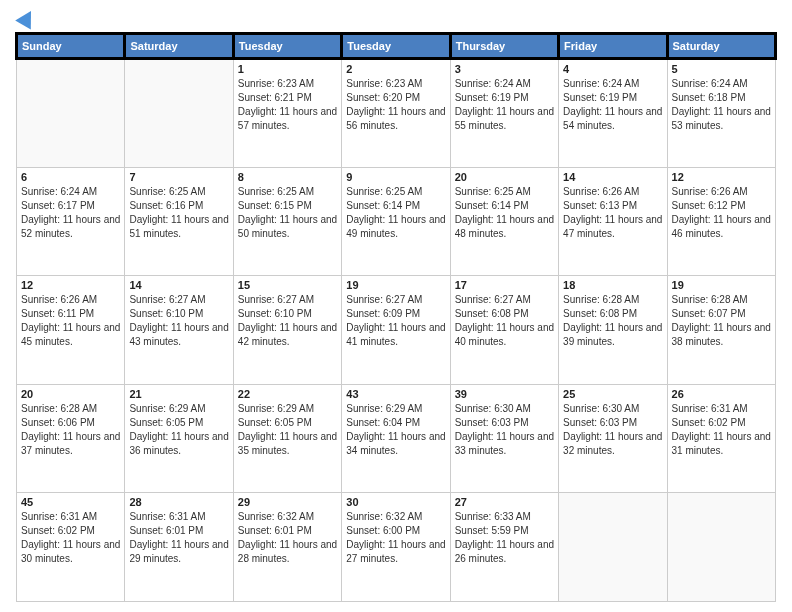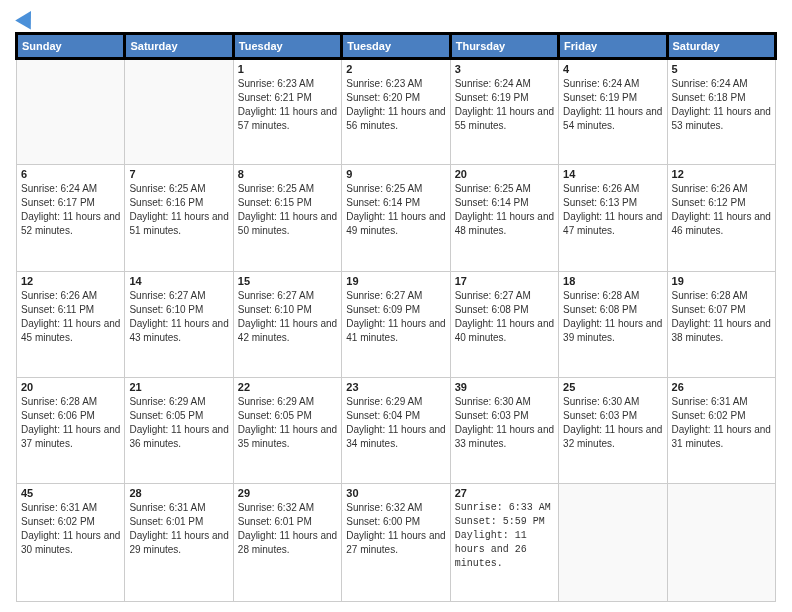--- a/index.html
+++ b/index.html
@@ -278,21 +278,21 @@
 Sunset: 6:05 PM
 Daylight: 11 hours and 36 minutes.</div>
           </td>
           <td>
             <span class="day-num">22</span>
             <div class="day-info" style="white-space: pre-line;">Sunrise: 6:29 AM
 Sunset: 6:05 PM
 Daylight: 11 hours and 35 minutes.</div>
           </td>
           <td>
-            <span class="day-num">23</span>
+            <span class="day-num">43</span>
             <div class="day-info" style="white-space: pre-line;">Sunrise: 6:29 AM
 Sunset: 6:04 PM
 Daylight: 11 hours and 34 minutes.</div>
           </td>
           <td>
             <span class="day-num">39</span>
             <div class="day-info" style="white-space: pre-line;">Sunrise: 6:30 AM
 Sunset: 6:03 PM
 Daylight: 11 hours and 33 minutes.</div>
           </td>
@@ -329,21 +329,21 @@
 Daylight: 11 hours and 28 minutes.</div>
           </td>
           <td>
             <span class="day-num">30</span>
             <div class="day-info" style="white-space: pre-line;">Sunrise: 6:32 AM
 Sunset: 6:00 PM
 Daylight: 11 hours and 27 minutes.</div>
           </td>
           <td>
             <span class="day-num">27</span>
-            <div class="day-info" style="white-space: pre-line; font-family: Liberation Mono, monospace;">Sunrise: 6:33 AM
+            <div class="day-info" style="white-space: pre-line;">Sunrise: 6:33 AM
 Sunset: 5:59 PM
 Daylight: 11 hours and 26 minutes.</div>
           </td>
           <td class="empty"></td>
           <td class="empty"></td>
         </tr>
       </tbody>
   </table>
 </div>
 

